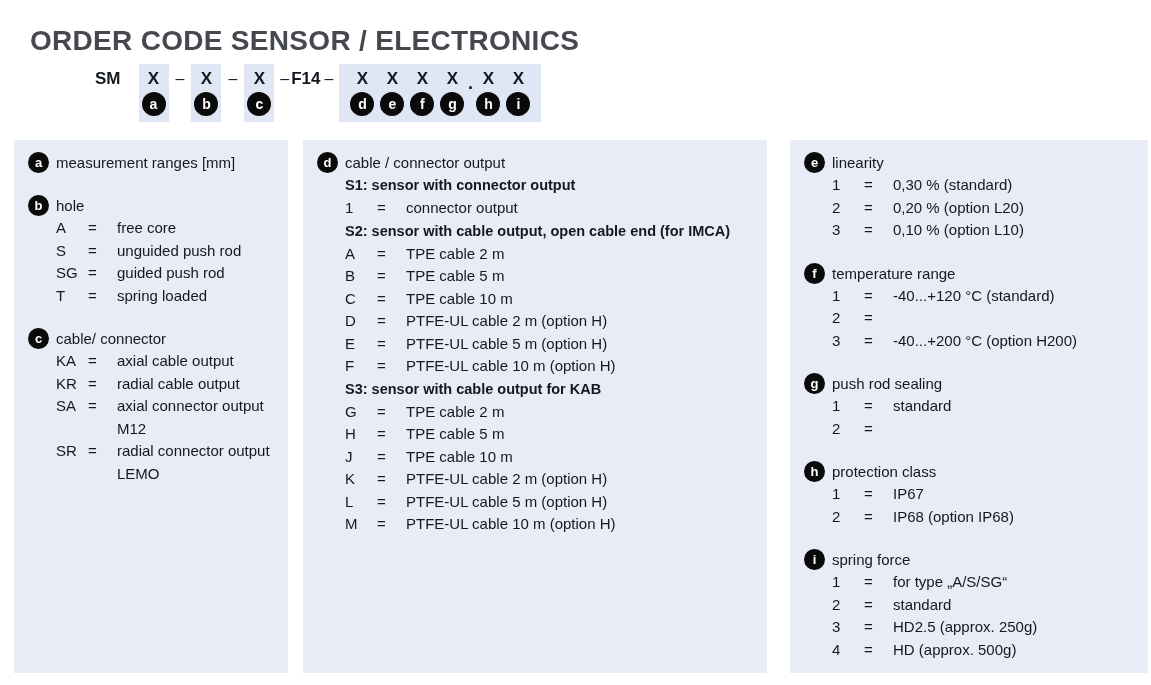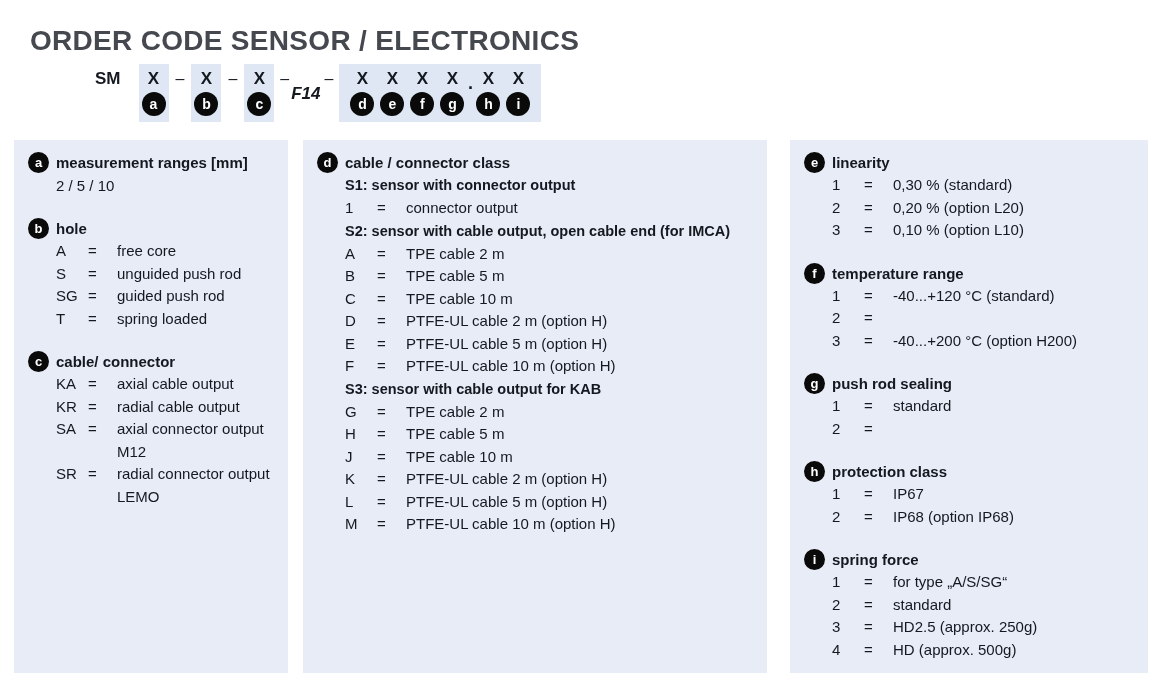--- a/index.html
+++ b/index.html
@@ -24,21 +24,21 @@
     width:30px;padding:5px 0 6px;
   }
   .oc-group.boxed{background:var(--box-bg,#dee7f3);}
   .oc-x{font-size:17px;font-weight:700;line-height:20px;}
   .oc-badge{
     margin-top:3px;width:24px;height:24px;border-radius:50%;
     background:var(--badge-bg,#0a0a0a);color:#ffffff;
     font-size:14px;font-weight:700;line-height:24px;text-align:center;
   }
   .oc-dash{font-size:16px;font-weight:400;line-height:20px;margin:5px 7px 0;}
-  .oc-fixed{font-size:17px;font-weight:700;line-height:20px;margin-top:20px;font-style:italic;}
+  .oc-fixed{font-size:17px;font-weight:700;line-height:20px;margin-top:5px;}
   .oc-dash.tight-r{margin:5px 2px 0 6px;}
   .oc-dash.tight-l{margin:5px 6px 0 4px;}
   .oc-bigbox{
     display:flex;align-items:flex-start;background:var(--box-bg,#dee7f3);
     padding:0 8px;
   }
   .oc-dot{font-size:18px;font-weight:700;line-height:20px;margin-top:9px;width:6px;text-align:center;}
   
   .panel{
     position:absolute;top:140px;height:533px;box-sizing:border-box;
@@ -48,21 +48,21 @@
   #col2{left:303px;width:464px;}
   #col3{left:790px;width:358px;}
   .section{margin-top:20px;}
   .section:first-child{margin-top:0;}
   .sec-head{display:flex;align-items:center;gap:7px;line-height:23px;}
   .badge{
     flex:0 0 auto;width:21px;height:21px;border-radius:50%;
     background:var(--badge-bg,#0a0a0a);color:#ffffff;
     font-size:13px;font-weight:700;line-height:21px;text-align:center;
   }
-  .sec-title{font-size:15px;font-weight:700;white-space:nowrap;}
+  .sec-title{font-size:15px;font-weight:400;white-space:nowrap;}
   .plain{margin-left:28px;font-size:15px;line-height:23px;}
   .sub-title{
     margin-left:28px;
     font-size:14.5px;font-weight:700;line-height:23px;white-space:nowrap;
   }
   .sec-head + .sub-title{margin-top:0;}
   .row{display:flex;margin-left:28px;font-size:15px;line-height:22.5px;}
   .code{flex:0 0 32px;}
   .eq{flex:0 0 29px;}
   .desc{white-space:pre-line;}
@@ -123,21 +123,20 @@
         </span>
       </span>
   </div>
 
   <div class="panel" id="col1">
       <section class="section">
         <div class="sec-head">
           <span class="badge">a</span>
           <span class="sec-title">measurement ranges [mm]</span>
         </div>
-        <div class="plain">2 / 5 / 10</div>
       </section>
       <section class="section">
         <div class="sec-head">
           <span class="badge">b</span>
           <span class="sec-title">hole</span>
         </div>
         <div class="row">
           <span class="code">A</span>
           <span class="eq">=</span>
           <span class="desc">free core</span>
@@ -184,21 +183,21 @@
           <span class="eq">=</span>
           <span class="desc">radial connector output
 LEMO</span>
         </div>
       </section>
     </div>
   <div class="panel" id="col2">
       <section class="section">
         <div class="sec-head">
           <span class="badge">d</span>
-          <span class="sec-title">cable / connector class</span>
+          <span class="sec-title">cable / connector output</span>
         </div>
         <div class="sub-title">S1: sensor with connector output</div>
         <div class="row">
           <span class="code">1</span>
           <span class="eq">=</span>
           <span class="desc">connector output</span>
         </div>
         <div class="sub-title">S2: sensor with cable output, open cable end (for IMCA)</div>
         <div class="row">
           <span class="code">A</span>

